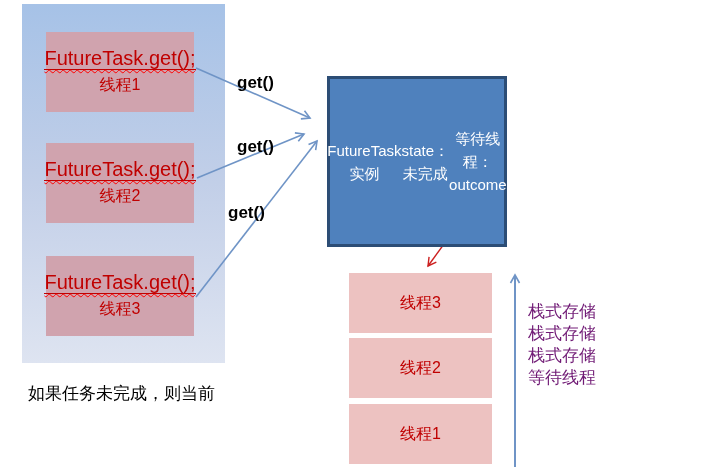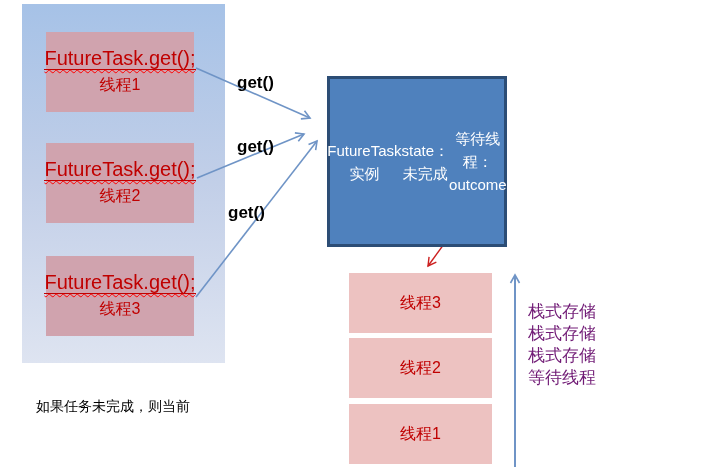--- a/index.html
+++ b/index.html
@@ -44,22 +44,22 @@
   .stack-box.s1 { top:404px; }
   .get-label { position:absolute; font-size:17px; color:#000000;font-weight:bold; }
   .get-label.g1 { left:237px; top:73px; }
   .get-label.g2 { left:237px; top:137px; }
   .get-label.g3 { left:228px; top:203px; }
   .side-note {
     position:absolute; left:528px; top:301px;
     font-size:17px; line-height:22px; color:#701a75;
   }
   .bottom-note {
-    position:absolute; left:36px; top:383px;
-    font-size:14px; line-height:22px; color:#000000;margin-top:12px;
+    position:absolute; left:28px; top:383px;
+    font-size:17px; line-height:22px; color:#000000;
   }
   svg.arrows { position:absolute; left:0; top:0; pointer-events:none; }
 </style>
 </head>
 <body>
 
 <div class="canvas">
 
   <div class="left-panel">
     <div class="caller-box b1">

